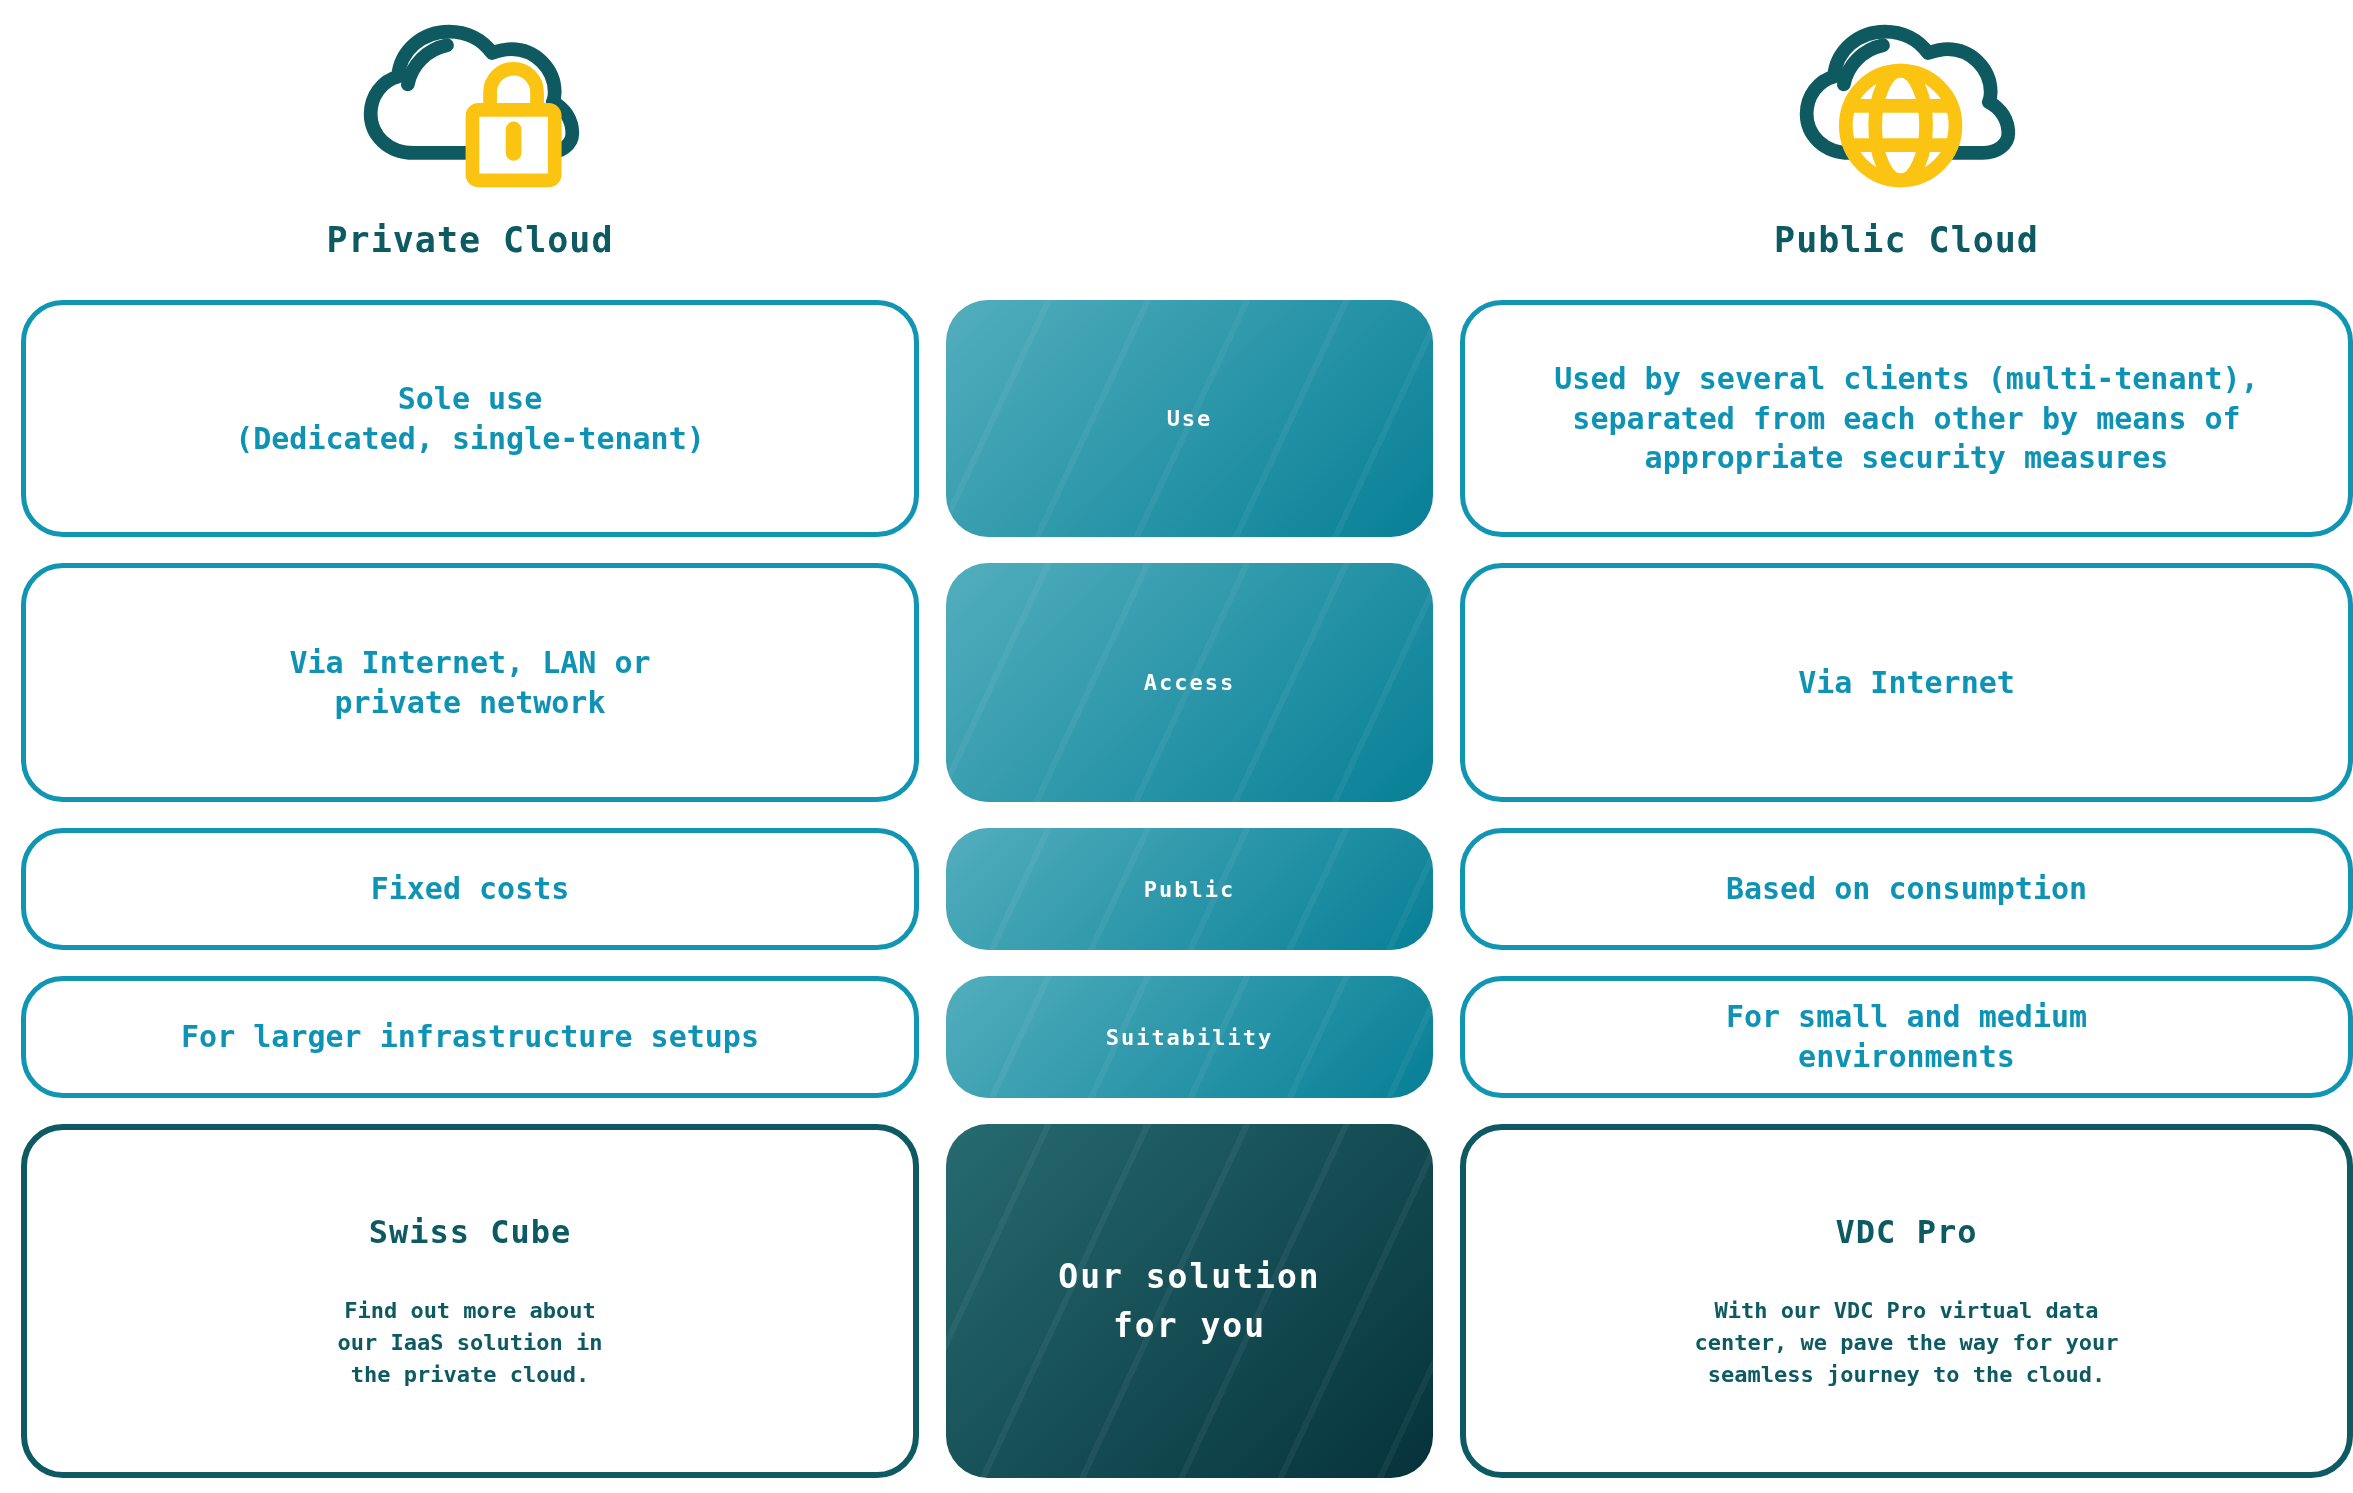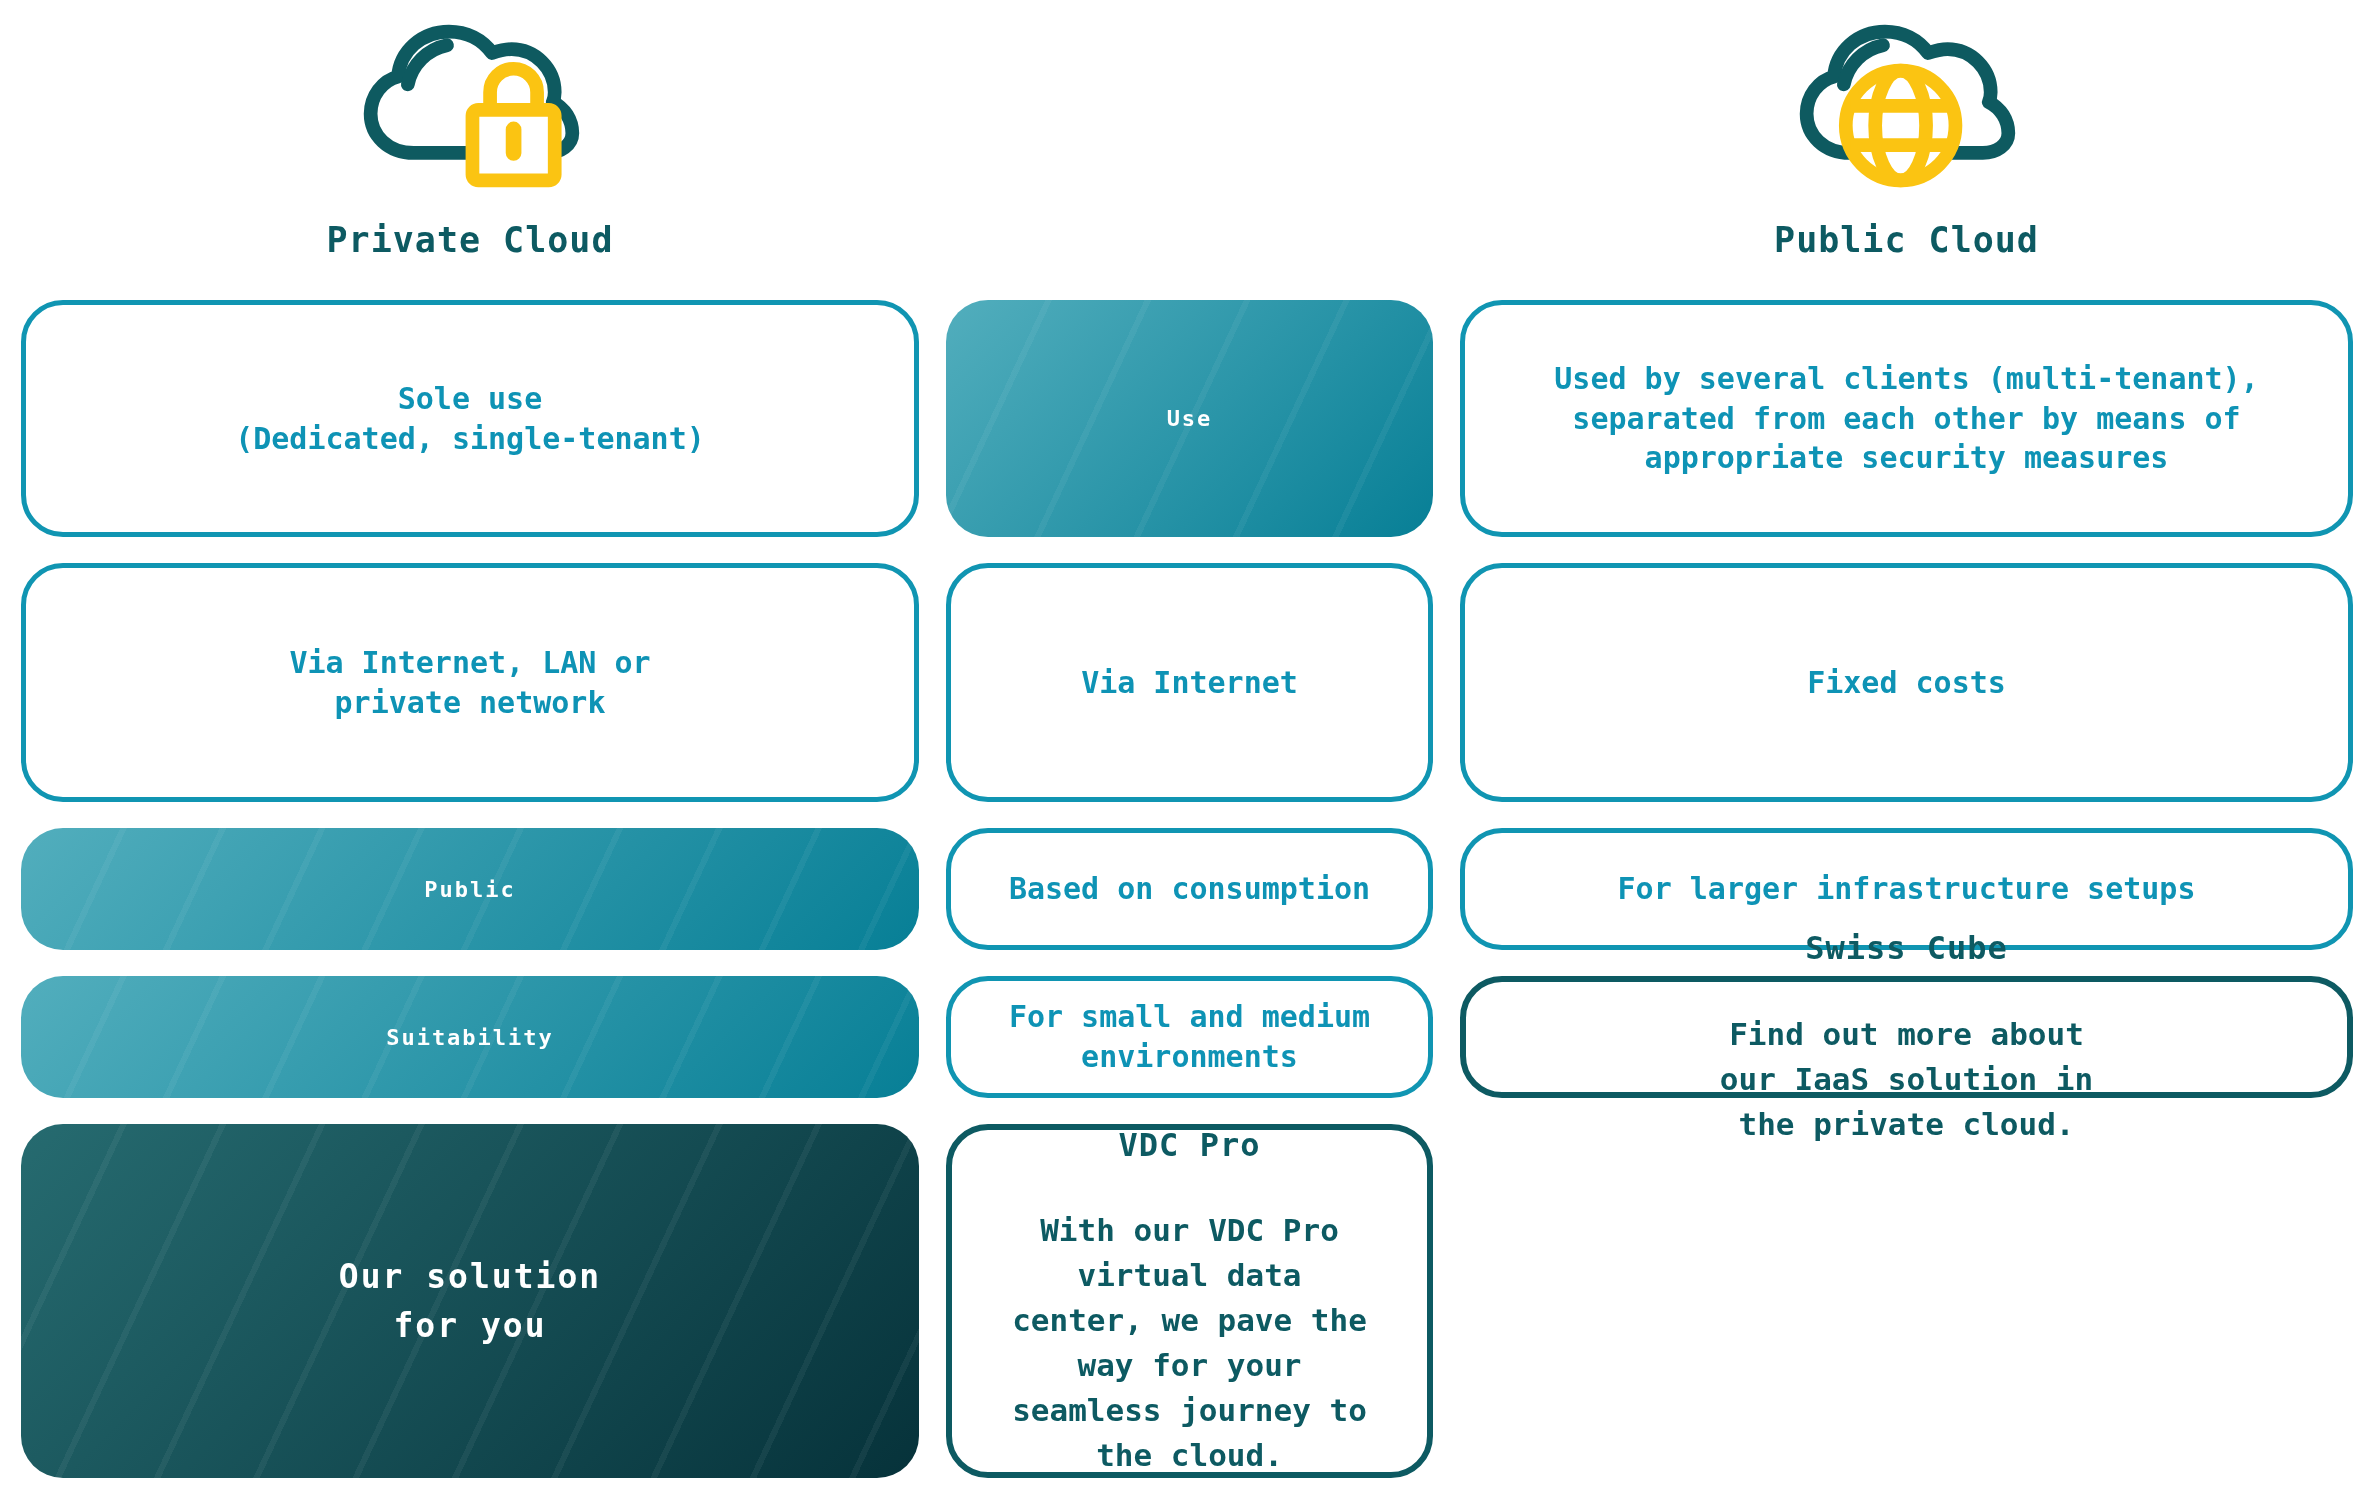--- a/index.html
+++ b/index.html
@@ -108,21 +108,21 @@
     line-height: 1.5;
   }
   .catbox > span { position: relative; z-index: 1; }
   .solution-title {
     font-size: 32px;
     letter-spacing: 1px;
     margin-bottom: 42px;
     white-space: pre-line;
   }
   .solution-body {
-    font-size: 31px;
+    font-size: 22px;
     line-height: 1.45;
     white-space: pre-line;
   }
   svg { display: block; }
 </style>
 </head>
 <body>
 
 <div class="canvas">
 
@@ -187,20 +187,23 @@
 (Dedicated, single-tenant)</div>
     <div class="catbox">
       <span>Use</span>
     </div>
     <div class="box">Used by several clients (multi-tenant),
 separated from each other by means of
 appropriate security measures</div>
 
     <div class="box">Via Internet, LAN or
 private network</div>
+    <div class="catbox">
+      <span>Access</span>
+    </div>
     <div class="box">Via Internet</div>
 
     <div class="box">Fixed costs</div>
     <div class="catbox">
       <span>Public</span>
     </div>
     <div class="box">Based on consumption</div>
 
     <div class="box">For larger infrastructure setups</div>
     <div class="catbox">

